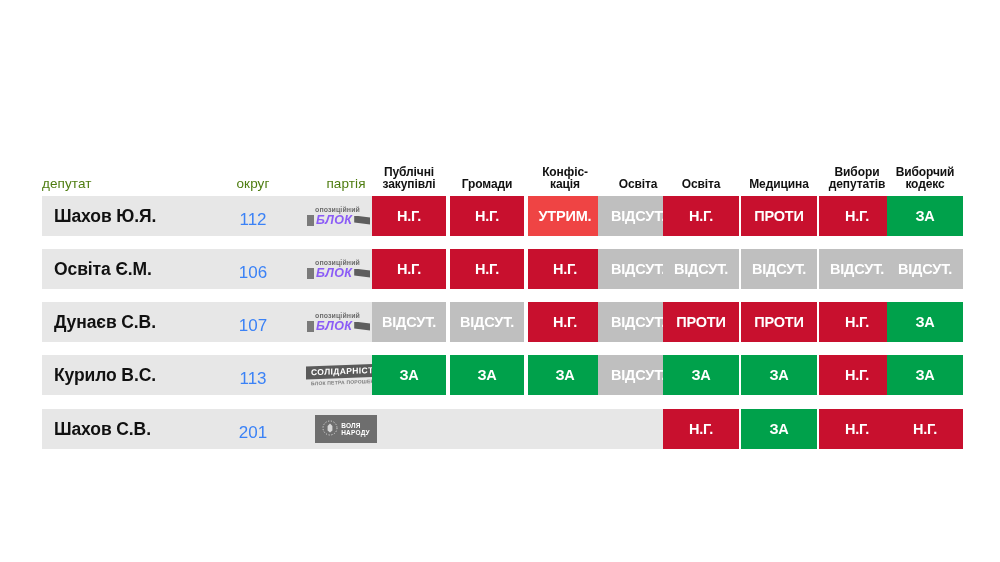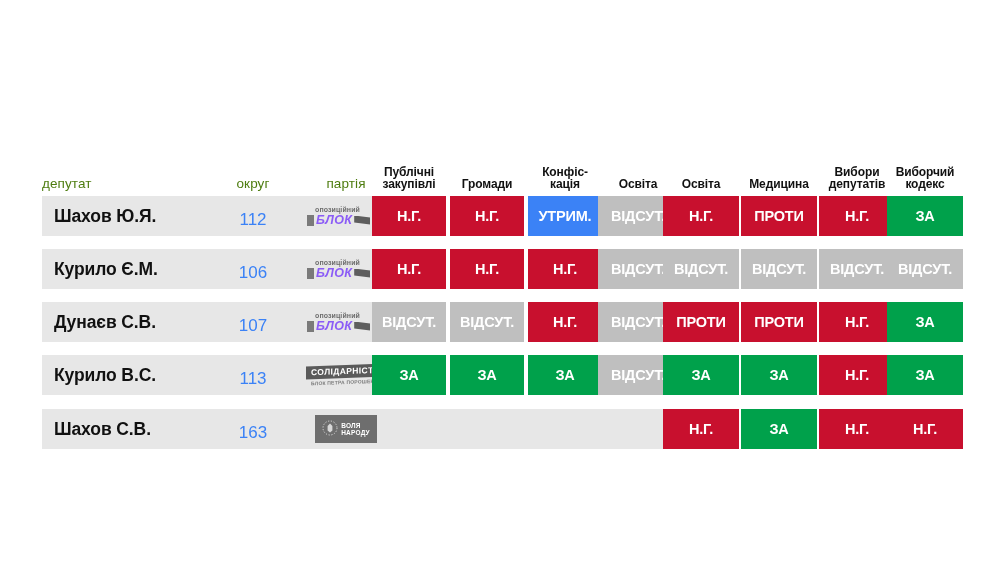--- a/index.html
+++ b/index.html
@@ -115,21 +115,21 @@
     justify-content: center;
     font-size: 14.5px;
     font-weight: bold;
     color: #ffffff;
     letter-spacing: -.2px;
     box-sizing: border-box;
   }
   .vote.za      { background: #00a14b; }
   .vote.proty   { background: #c8102e; }
   .vote.ng      { background: #c8102e; }
-  .vote.utrym   { background: #3b82f6; }
+  .vote.utrym   { background: #ef4444; }
   .vote.vidsut  { background: #bfbfbf; }
   .vote.empty   { background: transparent; }
 
   
   .logo {
     position: relative;
     width: 74px;
     height: 26px;
     overflow: hidden;
   }
@@ -310,21 +310,21 @@
         <div class="vote ng" style="left: 408px; width: 74px;">Н.Г.</div>
         <div class="vote utrym" style="left: 486px; width: 74px;">УТРИМ.</div>
         <div class="vote vidsut" style="left: 556px; width: 80px;">ВІДСУТ.</div>
         <div class="vote ng" style="left: 621px; width: 76px;">Н.Г.</div>
         <div class="vote proty" style="left: 699px; width: 76px;">ПРОТИ</div>
         <div class="vote ng" style="left: 777px; width: 76px;">Н.Г.</div>
         <div class="vote za" style="left: 845px; width: 76px;">ЗА</div>
       </div>
       <div class="row" style="top: 249px;">
         <div class="row-strip" style="width: 364px; background: rgb(231, 231, 231);"></div>
-        <div class="cell-name" style="left: 0px; width: 178px;">Курило Є.М.</div>
+        <div class="cell-name" style="left: 0px; width: 178px;">Освіта Є.М.</div>
         <div class="cell-district" style="left: 178px; width: 66px;">106</div>
         <div class="cell-party" style="left: 244px; width: 120px;">
           <div class="logo logo-opp">
             <div class="opp-top">опозиційний</div>
             <div class="opp-bot">
               <span class="opp-bar"></span>
               <span class="opp-word">БЛОК</span>
               <span class="opp-tail"></span>
             </div>
           </div>
@@ -376,21 +376,21 @@
         <div class="vote za" style="left: 486px; width: 74px;">ЗА</div>
         <div class="vote vidsut" style="left: 556px; width: 80px;">ВІДСУТ.</div>
         <div class="vote za" style="left: 621px; width: 76px;">ЗА</div>
         <div class="vote za" style="left: 699px; width: 76px;">ЗА</div>
         <div class="vote ng" style="left: 777px; width: 76px;">Н.Г.</div>
         <div class="vote za" style="left: 845px; width: 76px;">ЗА</div>
       </div>
       <div class="row" style="top: 409px;">
         <div class="row-strip" style="width: 621px; background: rgb(231, 231, 231);"></div>
         <div class="cell-name" style="left: 0px; width: 178px;">Шахов С.В.</div>
-        <div class="cell-district" style="left: 178px; width: 66px;">163</div>
+        <div class="cell-district" style="left: 178px; width: 66px;">201</div>
         <div class="cell-party" style="left: 244px; width: 120px;">
           <div class="logo logo-vol">
             <div class="vol-emblem">
               <svg width="16" height="18" viewBox="0 0 16 18">
                 <circle cx="8" cy="8" r="7" fill="none" stroke="#d9d9d9" stroke-width="1" stroke-dasharray="1.2 1.6"></circle>
                 <path d="M8 3.4 L10.4 6 L10.4 10.6 L8 12.6 L5.6 10.6 L5.6 6 Z" fill="#d9d9d9"></path>
               </svg>
             </div>
             <div class="vol-text">
               <span>ВОЛЯ</span>

